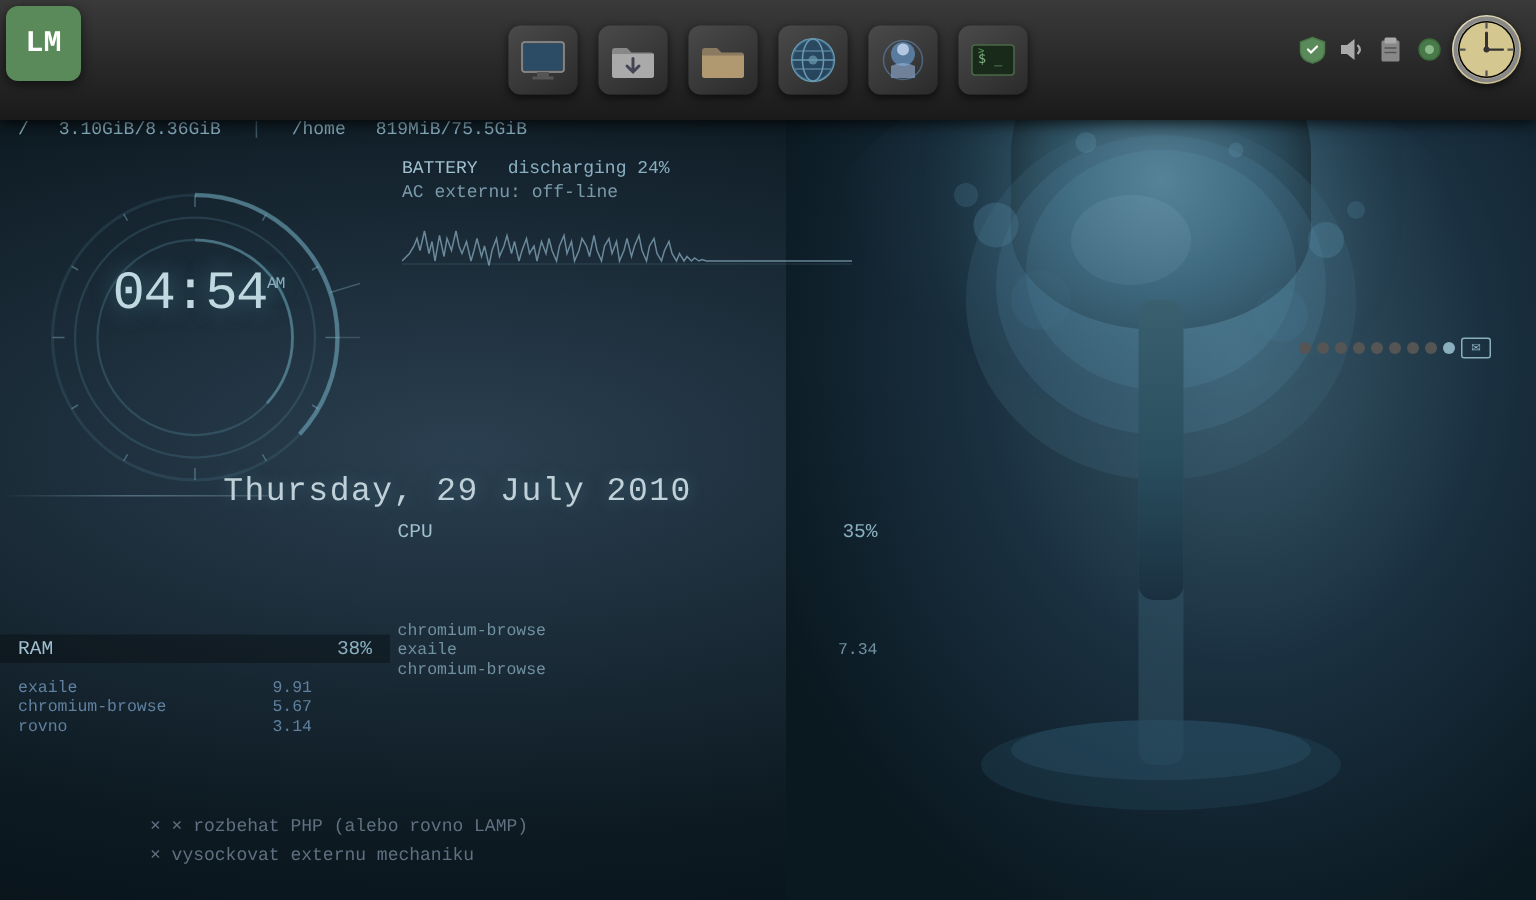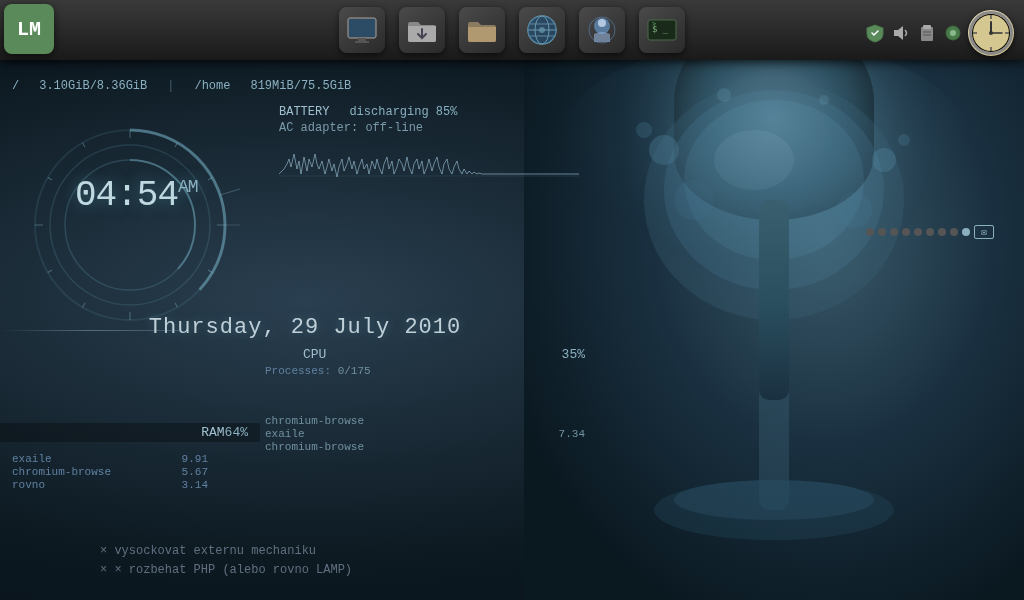--- a/index.html
+++ b/index.html
@@ -69,21 +69,21 @@
       background: radial-gradient(ellipse at 50% 30%, rgba(100,170,200,0.15) 0%, transparent 70%);
       border-radius: 50%;
     }
 
     
     .taskbar {
       position: absolute;
       top: 0;
       left: 0;
       right: 0;
-      height: 60px;
+      height: 80px;
       background: linear-gradient(to bottom, #3a3a3a 0%, #2a2a2a 50%, #1a1a1a 100%);
       z-index: 100;
       display: flex;
       align-items: center;
       justify-content: center;
       padding: 4px 0;
       box-shadow: 0 2px 10px rgba(0,0,0,0.8);
     }
 
     .taskbar-icons {
@@ -223,30 +223,30 @@
       text-align: center;
     }
     .time-main {
       font-size: 36px;
       font-weight: 300;
       color: #c0d8e0;
       letter-spacing: -1px;
       text-shadow: 0 0 15px rgba(100,180,200,0.5);
     }
     .time-ampm {
-      font-size: 18px;
+      font-size: 11px;
       color: #8ab0c0;
       vertical-align: super;
     }
 
     
     .battery-section {
       position: absolute;
       top: 30px;
-      left: 279px;
+      left: 268px;
       width: 320px;
     }
     .battery-row {
       display: flex;
       gap: 20px;
       font-size: 12px;
       color: #8ab0c0;
       margin-bottom: 2px;
     }
     .battery-label { color: #a0c0d0; }
@@ -297,21 +297,21 @@
       left: 265px;
       width: 320px;
     }
     .cpu-row {
       display: flex;
       justify-content: space-between;
       font-size: 13px;
       color: #8ab0c0;
       margin-bottom: 2px;
     }
-    .cpu-label { color: #a0c0d0; margin-left: 38px; }
+    .cpu-label { color: #a0c0d0; }
     .cpu-value { color: #8ab0c0; }
     .load-row {
       font-size: 11px;
       color: #7090a0;
       line-height: 1.4;
     }
     .load-label { color: #6080a0; }
 
     
     .top-procs {
@@ -330,21 +330,21 @@
 
     
     .ram-section {
       position: absolute;
       top: 348px;
       left: 0;
       width: 260px;
     }
     .ram-row {
       display: flex;
-      justify-content: flex-end;
+      justify-content: space-between;
       padding: 2px 12px;
       font-size: 13px;
       color: #8ab0c0;
       background: rgba(0,0,0,0.3);
     }
     .ram-label { color: #a0c0d0; }
 
     
     .ram-procs {
       position: absolute;
@@ -615,24 +615,24 @@
     <div class="time-display">
       <span class="time-main">
         <span>04:54</span><span class="time-ampm">AM</span>
       </span>
     </div>
   </div>
 
   <div class="battery-section">
     <div class="battery-row">
       <span class="battery-label">BATTERY</span>
-      <span class="battery-status">discharging 85%</span>
+      <span class="battery-status">discharging 24%</span>
     </div>
     <div class="ac-adapter">
-      <span>AC adapter:</span>
+      <span>AC externu:</span>
       <span>off-line</span>
     </div>
 
     <div class="waveform">
       <svg width="300" height="50" viewBox="0 0 300 50">
         <polyline points="
           0,35 5,30 8,25 10,20 12,28 15,15 18,30 20,22 22,35 25,18 28,32 30,20 33,28 36,15 38,25 40,30 43,22 46,35 48,28 50,20 53,32 55,25 58,38 60,28 63,20 65,32 68,25 70,18 73,30 75,22 78,35 80,28 83,20 85,30 88,25 90,35 93,22 96,30 98,20 100,28 103,35 105,25 108,18 110,30 113,22 115,35 118,28 120,20 123,25 125,32 128,18 130,28 133,35 135,25 138,20 140,30 143,22 145,35 148,28 150,20 153,32 155,25 158,18 160,28 163,35 165,25 168,20 170,30 173,35 175,28 178,22 180,30 183,35 185,30 188,35 190,32 193,35 195,33 198,35 200,34 203,35 205,35 208,35 210,35 213,35 215,35 218,35 220,35 223,35 225,35 228,35 230,35 233,35 235,35 238,35 240,35 243,35 245,35 248,35 250,35 253,35 255,35 258,35 260,35 263,35 265,35 268,35 270,35 273,35 275,35 278,35 280,35 283,35 285,35 288,35 290,35 293,35 295,35 298,35 300,35
         " stroke="rgba(160,200,220,0.6)" stroke-width="1" fill="none"></polyline>
         <line x1="0" y1="37" x2="300" y2="37" stroke="rgba(100,160,180,0.3)" stroke-width="0.5"></line>
       </svg>
@@ -641,45 +641,41 @@
 
   <div class="date-display">Thursday, 29 July 2010</div>
 
   <div class="h-divider"></div>
 
   <div class="cpu-section">
     <div class="cpu-row">
       <span class="cpu-label">CPU</span>
       <span class="cpu-value">35%</span>
     </div>
-    <div class="load-row">
-      <span class="load-label">Processes:</span>
-      <span>0/175</span>
-    </div>
   </div>
 
   <div class="top-procs">
     <div class="proc-row">
       <span>chromium-browse</span>
       <span></span>
     </div>
     <div class="proc-row">
       <span>exaile</span>
       <span>7.34</span>
     </div>
     <div class="proc-row">
       <span>chromium-browse</span>
       <span></span>
     </div>
   </div>
 
   <div class="ram-section">
     <div class="ram-row">
       <span class="ram-label">RAM</span>
-      <span>64%</span>
+      <span>38%</span>
     </div>
   </div>
 
   <div class="ram-procs">
     <div class="ram-proc-row">
       <span>exaile</span>
       <span>9.91</span>
     </div>
     <div class="ram-proc-row">
       <span>chromium-browse</span>
@@ -700,15 +696,15 @@
   <div class="notif-dot" style="background:#555"></div>
   <div class="notif-dot" style="background:#555"></div>
   <div class="notif-dot" style="background:#555"></div>
   <div class="notif-dot" style="background:#555"></div>
   <div class="notif-dot" style="background:#555"></div>
   <div class="notif-dot" style="background:#8ab0c0"></div>
   <div class="notif-envelope">✉</div>
 </div>
 
 <div class="notes-section">
+  <div>× × rozbehat PHP (alebo rovno LAMP)</div>
   <div>× vysockovat externu mechaniku</div>
-  <div>× × rozbehat PHP (alebo rovno LAMP)</div>
 </div>
 
 </body></html>

